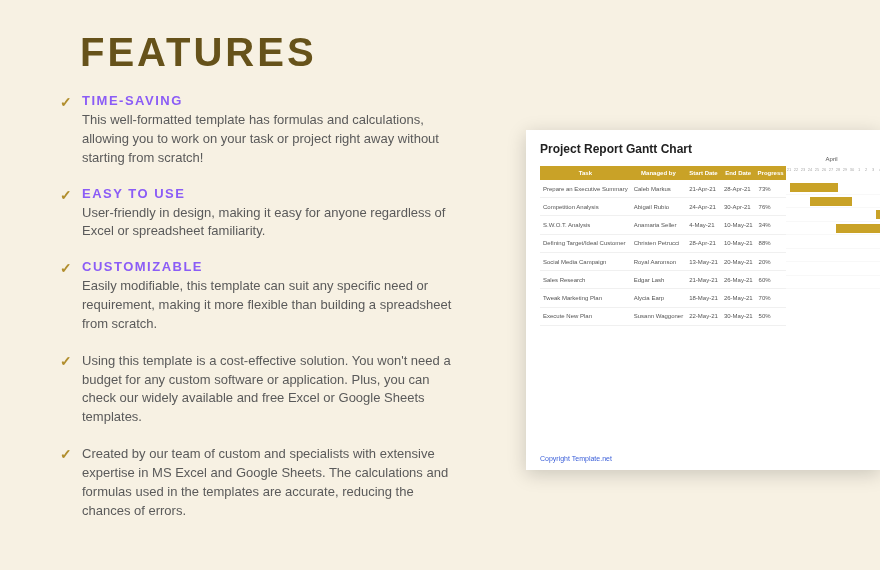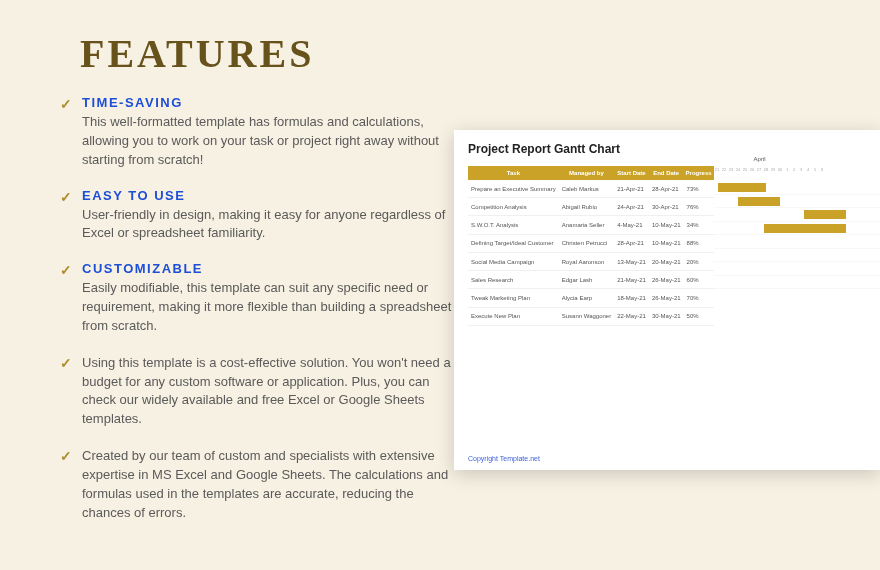--- a/index.html
+++ b/index.html
@@ -5,21 +5,21 @@
   * { margin: 0; padding: 0; box-sizing: border-box; }
   body {
     width: 880px;
     height: 570px;
     background: #f7f1e3;
     font-family: Verdana, Geneva, sans-serif;
     overflow: hidden;
     position: relative;
   }
   .page-title {
-    font-family: Liberation Serif, serif;
+    font-family: Liberation Sans, sans-serif;
     font-weight: 900;
     font-size: 40px;
     letter-spacing: 3px;
     color: #66521a;
     margin: 30px 0 18px 80px;
   }
   .features-list {
     margin-left: 60px;
     width: 400px;
   }
@@ -30,37 +30,37 @@
   }
   .checkmark {
     position: absolute;
     left: 0;
     top: 1px;
     color: #b18e2d;
     font-size: 14px;
     font-weight: bold;
   }
   .feature-title {
-    color: #1d4ed8;
+    color: #8b5cf6;
     font-size: 13px;
     font-weight: 700;
     letter-spacing: 1.5px;
     margin-bottom: 3px;
     font-family: Arial, sans-serif;
   }
   .feature-desc {
     color: #5a5a5a;
     font-size: 13px;
     line-height: 1.45;
   }
   .preview-card {
     position: absolute;
     right: 0;
     top: 130px;
-    width: 426px;
+    width: 354px;
     height: 340px;
     background: #fff;
     box-shadow: 0 4px 18px rgba(0,0,0,0.18);
     padding: 12px 0 0 14px;
     overflow: hidden;
   }
   .chart-title {
     font-weight: 700;
     font-size: 12px;
     color: #222;

